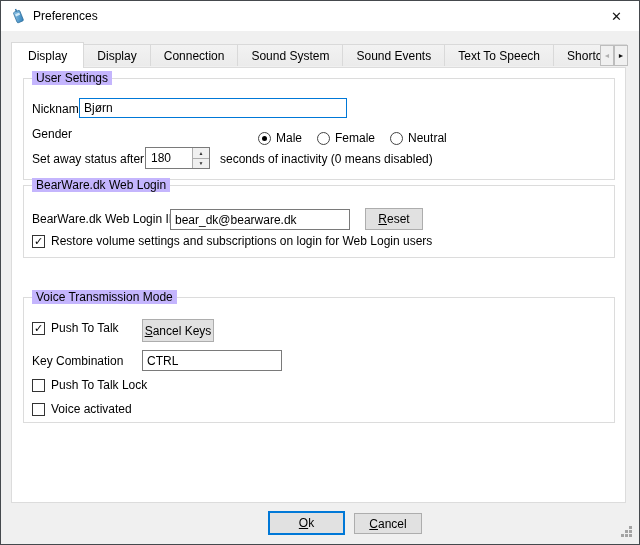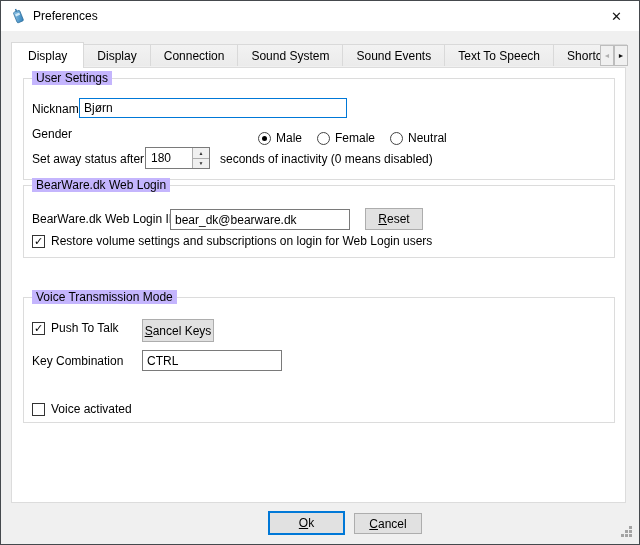--- a/index.html
+++ b/index.html
@@ -202,20 +202,24 @@
         </span>
       <span>Push To Talk</span>
     </div>
     <div class="btn" id="setup-keys-btn">
       <span><span class="mn">S</span><span>ancel Keys</span></span>
     </div>
 
     <span class="lbl" style="left:8px; top:56px;">Key Combination</span>
     <input class="txtinput" style="left: 118px; top: 52px; width: 140px; height: 21px;" value="CTRL">
 
+    <div class="checkrow" style="left:8px; top:80px;">
+      <span class="checkbox"></span>
+      <span>Push To Talk Lock</span>
+    </div>
     <div class="checkrow" style="left:8px; top:104px;">
       <span class="checkbox"></span>
       <span>Voice activated</span>
     </div>
   </div>
 
   <div class="btn" id="ok-btn">
     <span><span class="mn">O</span><span>k</span></span>
   </div>
   <div class="btn" id="cancel-btn">

